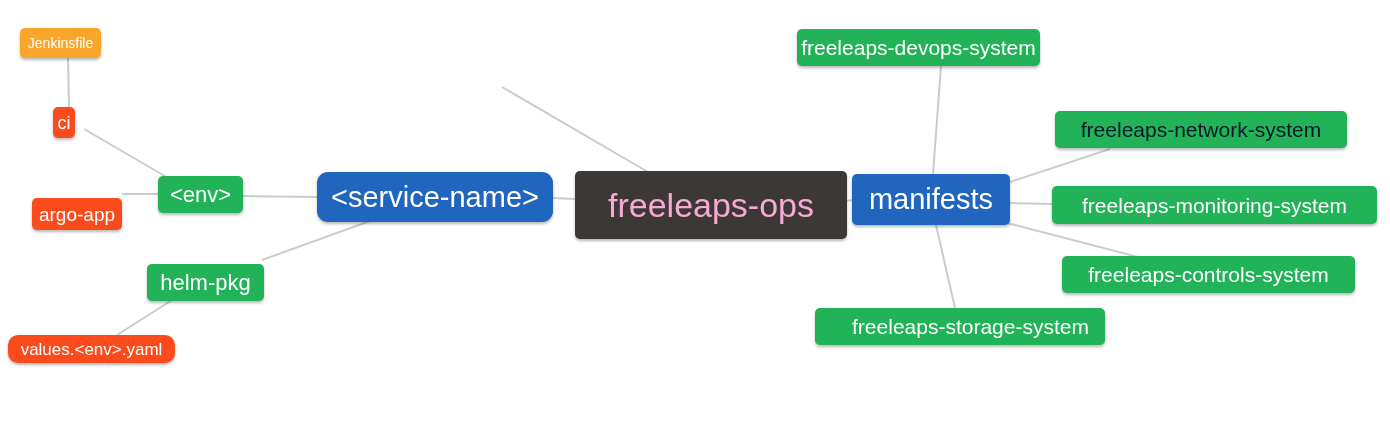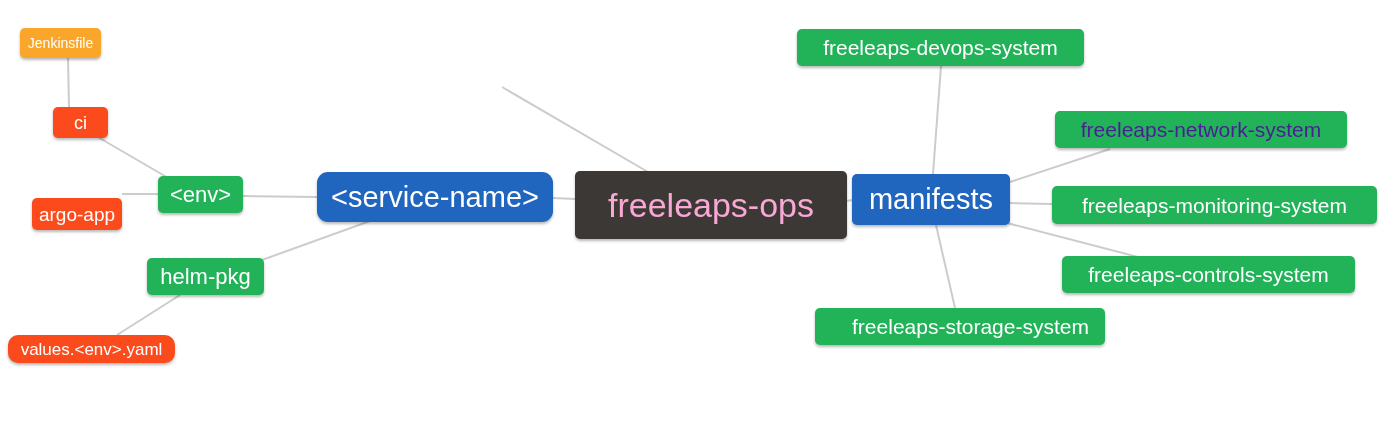--- a/index.html
+++ b/index.html
@@ -71,39 +71,39 @@
       </div>
       <div class="node" style="left: 317px; top: 172px; width: 236px; height: 50px; font-size: 29px; background: rgb(32, 101, 190); color: rgb(255, 255, 255); border-radius: 11px;">
         <span>&lt;service-name&gt;</span>
       </div>
       <div class="node" style="left: 852px; top: 174px; width: 158px; height: 51px; font-size: 29px; background: rgb(32, 101, 190); color: rgb(255, 255, 255);">
         <span>manifests</span>
       </div>
       <div class="node" style="left: 158px; top: 176px; width: 85px; height: 37px; font-size: 22px; background: rgb(34, 179, 89); color: rgb(255, 255, 255);">
         <span>&lt;env&gt;</span>
       </div>
-      <div class="node" style="left: 147px; top: 258px; width: 117px; height: 37px; font-size: 22px; background: rgb(34, 179, 89); color: rgb(255, 255, 255);">
+      <div class="node" style="left: 147px; top: 264px; width: 117px; height: 37px; font-size: 22px; background: rgb(34, 179, 89); color: rgb(255, 255, 255);">
         <span>helm-pkg</span>
       </div>
-      <div class="node" style="left: 797px; top: 29px; width: 287px; height: 37px; font-size: 21px; background: rgb(34, 179, 89); color: rgb(255, 255, 255);">
+      <div class="node" style="left: 797px; top: 29px; width: 243px; height: 37px; font-size: 21px; background: rgb(34, 179, 89); color: rgb(255, 255, 255);">
         <span>freeleaps-devops-system</span>
       </div>
-      <div class="node" style="left: 1055px; top: 111px; width: 292px; height: 37px; font-size: 21px; background: rgb(34, 179, 89); color: #4c1d95;">
+      <div class="node" style="left: 1055px; top: 111px; width: 292px; height: 37px; font-size: 21px; background: rgb(34, 179, 89); color: #0f172a;">
         <span>freeleaps-network-system</span>
       </div>
       <div class="node" style="left: 1052px; top: 186px; width: 325px; height: 38px; font-size: 21px; background: rgb(34, 179, 89); color: rgb(255, 255, 255);">
         <span>freeleaps-monitoring-system</span>
       </div>
       <div class="node" style="left: 1062px; top: 256px; width: 293px; height: 37px; font-size: 21px; background: rgb(34, 179, 89); color: rgb(255, 255, 255);">
         <span>freeleaps-controls-system</span>
       </div>
       <div class="node" style="left: 815px; top: 308px; width: 290px; height: 37px; font-size: 21px; background: rgb(34, 179, 89); color: rgb(255, 255, 255); padding-left: 21px;">
         <span>freeleaps-storage-system</span>
       </div>
-      <div class="node" style="left: 53px; top: 107px; width: 55px; height: 31px; font-size: 18px; background: rgb(251, 75, 28); color: rgb(255, 255, 255);">
+      <div class="node" style="left: 53px; top: 107px; width: 22px; height: 31px; font-size: 18px; background: rgb(251, 75, 28); color: rgb(255, 255, 255);">
         <span>ci</span>
       </div>
       <div class="node" style="left: 32px; top: 178px; width: 90px; height: 32px; font-size: 19px; background: rgb(251, 75, 28); color: rgb(255, 255, 255); margin-top: 20px;">
         <span>argo-app</span>
       </div>
       <div class="node" style="left: 8px; top: 335px; width: 167px; height: 28px; font-size: 17px; background: rgb(251, 75, 28); color: rgb(255, 255, 255); border-radius: 10px;">
         <span>values.&lt;env&gt;.yaml</span>
       </div>
       <div class="node" style="left: 20px; top: 28px; width: 81px; height: 30px; font-size: 14px; background: rgb(249, 166, 43); color: rgb(255, 255, 255);">
         <span>Jenkinsfile</span>

